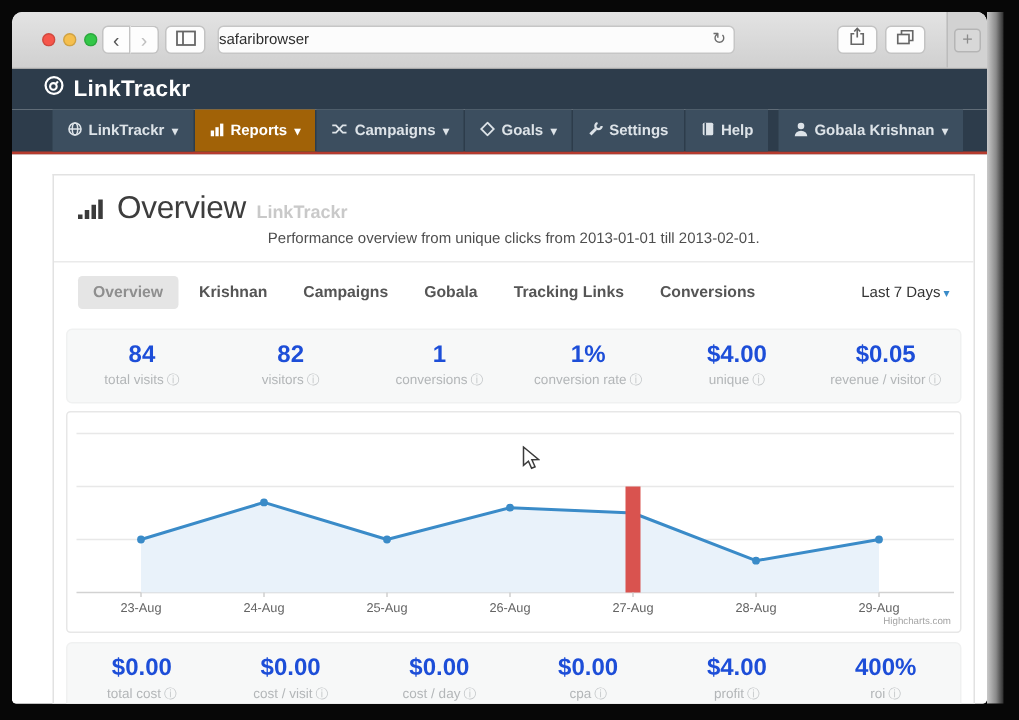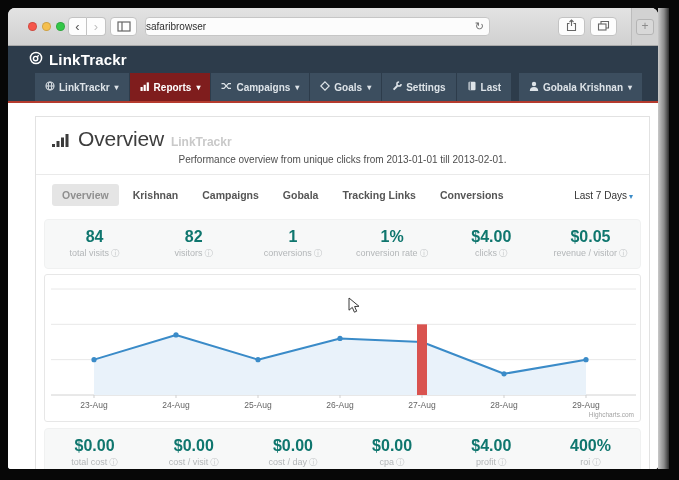--- a/index.html
+++ b/index.html
@@ -35,41 +35,41 @@
     border-left:1px solid #bcbcbc; display:flex; align-items:center; justify-content:center; }
   .newtab-btn{ width:16px; height:14px; border:1px solid #b5b5b5; border-radius:3px; color:#8b8b8b;
     font-size:12px; line-height:12px; text-align:center; background:#d8d8d8; }
   
   .brandbar{ height:27px; background:#2d3c4b; display:flex; align-items:center; padding-left:21px; gap:6px; }
   .brand-name{ color:#fff; font-size:15px; font-weight:bold; letter-spacing:.2px; }
   .navbar{ height:28px; background:#2d3c4b; border-bottom:2px solid #b53b2e; display:flex; align-items:stretch; padding-left:27px; }
   .nav-item{ display:flex; align-items:center; gap:4px; padding:0 10px; background:#3c4e5f;
     margin-right:1px; color:#dde3e8; font-size:10px; font-weight:bold; white-space:nowrap; }
   .nav-item .caret{ font-size:8px; margin-left:1px; }
-  .nav-item.active{ background:#7f1d1d; color:#fff; }
+  .nav-item.active{ background:#a16207; color:#fff; }
   .nav-item svg{ flex:none; }
   .nav-user{ margin-left:auto; margin-right:16px; }
   
   .content{ position:relative; background:#fff; height:367px; }
   .panel{ position:absolute; left:27px; top:13px; width:613px; bottom:-6px;
     background:#fff; border:1px solid #e2e2e2; border-bottom:none; }
   .panel-header{ padding:10px 16px 9px; border-bottom:1px solid #eaeaea; }
   .title-row{ display:flex; align-items:baseline; gap:7px; }
   .page-title{ font-size:21px; color:#3d3d3d; font-weight:500; letter-spacing:-.2px; }
   .title-suffix{ font-size:12px; color:#c9c9c9; font-weight:bold; }
   .subtitle{ font-size:10px; color:#4e4e4e; margin-top:3px;text-align:center; }
   .tabs-row{ display:flex; align-items:center; padding:9px 16px 7px; }
   .tab{ font-size:10.5px; font-weight:bold; color:#555; padding:5px 10px; margin-right:4px; border-radius:3px; }
   .tab.active{ background:#e5e5e5; color:#8f8f8f; }
   .range-selector{ margin-left:auto; font-size:10px; font-weight:normal; color:#333; }
   .range-selector .caret{ color:#3a8bc8; font-size:8px; margin-left:2px; }
   .stats-card{ margin:6px 8px 0; background:#f7f8f8; border:1px solid #f0f1f1; border-radius:4px;
     height:48px; display:flex; align-items:center; }
   .stat{ flex:1; text-align:center; }
-  .stat-value{ font-size:16px; font-weight:bold; color:#0f766e; }
+  .stat-value{ font-size:16px; font-weight:bold; color:#1d4ed8; }
   .stat-label{ font-size:9px; color:#b3b6b8; margin-top:2px; }
   .info-glyph{ font-size:8.5px; color:#c3c6c8; margin-left:2px; }
   .chart-card{ margin:5px 8px 0; border:1px solid #e7e7e7; border-radius:3px; height:146px;
     position:relative; background:#fff; overflow:hidden; }
   .chart-card svg.plot{ position:absolute; left:0; top:0; }
   .credits{ position:absolute; right:6px; bottom:3px; font-size:6.5px; color:#a3a3a3; }
   .cursor{ position:absolute; left:303px; top:22px; }
   .bars-icon{ align-self:flex-end; }
 </style>
 </head>
@@ -183,21 +183,21 @@
       </span>
       <span>Settings</span>
     </div>
     <div class="nav-item">
       <span>
         <svg width="10" height="10" viewBox="0 0 10 10">
             <rect x="1.5" y="0.8" width="7" height="8.4" rx="1" fill="currentColor"></rect>
             <line x1="3.2" y1="0.8" x2="3.2" y2="9.2" stroke="#3c4e5f" stroke-width="1"></line>
           </svg>
       </span>
-      <span>Last</span>
+      <span>Help</span>
     </div>
     <div class="nav-item nav-user">
       <span>
         <svg width="10" height="10" viewBox="0 0 10 10">
             <circle cx="5" cy="3" r="2.2" fill="currentColor"></circle>
             <path d="M0.8,10 a4.2,3.9 0 0 1 8.4,0 z" fill="currentColor"></path>
           </svg>
       </span>
       <span>Gobala Krishnan</span>
       <span class="caret">▾</span>
@@ -247,21 +247,21 @@
         <div class="stat">
           <div class="stat-value">1</div>
           <div class="stat-label"><span>conversions</span><span class="info-glyph">ⓘ</span></div>
         </div>
         <div class="stat">
           <div class="stat-value">1%</div>
           <div class="stat-label"><span>conversion rate</span><span class="info-glyph">ⓘ</span></div>
         </div>
         <div class="stat">
           <div class="stat-value">$4.00</div>
-          <div class="stat-label"><span>clicks</span><span class="info-glyph">ⓘ</span></div>
+          <div class="stat-label"><span>unique</span><span class="info-glyph">ⓘ</span></div>
         </div>
         <div class="stat">
           <div class="stat-value">$0.05</div>
           <div class="stat-label"><span>revenue / visitor</span><span class="info-glyph">ⓘ</span></div>
         </div>
       </div>
 
       <div class="chart-card">
         <svg class="plot" width="597" height="146" viewBox="0 0 597 146">
             <line x1="6" x2="591" y1="120" y2="120" stroke="#d2d2d2" stroke-width="1"></line>

